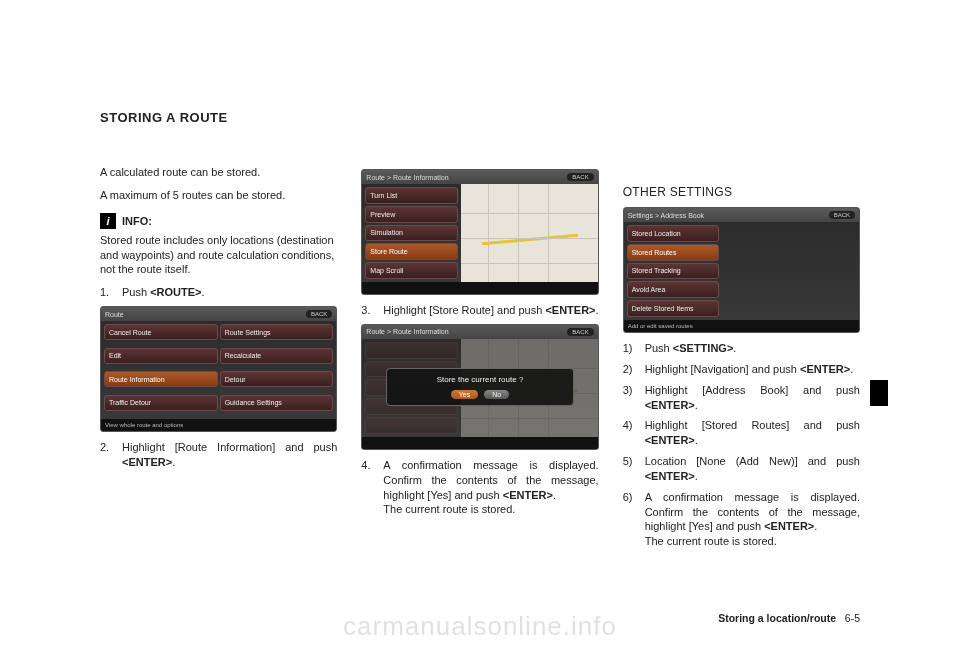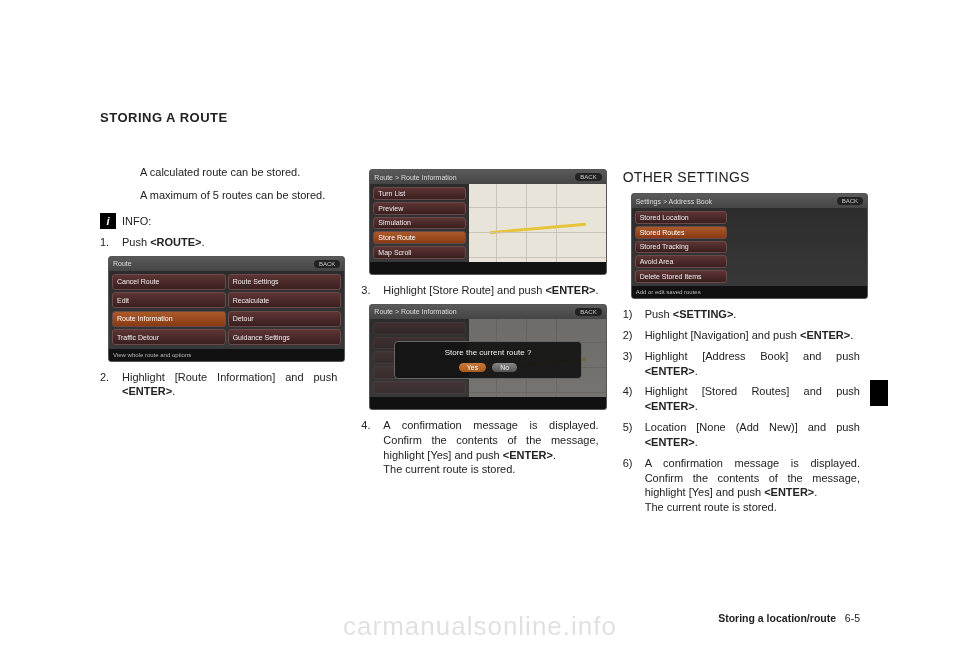--- a/index.html
+++ b/index.html
@@ -20,42 +20,42 @@
       margin-bottom: 40px;
     }
     .columns {
       display: flex;
       gap: 24px;
     }
     .col {
       flex: 1;
       min-width: 0;
     }
-    .para { margin-bottom: 8px; line-height: 1.35; margin-left: 40px; }
+    .para { margin-bottom: 8px; line-height: 1.35; }
     .info-row { display: flex; align-items: center; gap: 6px; margin: 10px 0 4px; }
     .info-icon {
       width: 16px; height: 16px; background: #000; color: #fff;
       display: flex; align-items: center; justify-content: center;
       font-weight: bold; font-size: 11px; font-style: italic;
     }
-    .info-label { font-weight: normal; font-size: 11px; }
+    .info-label { font-weight: bold; font-size: 11px; }
     .step { display: flex; gap: 8px; margin: 6px 0; line-height: 1.35; }
     .step-num { min-width: 14px; }
     .step-text { flex: 1; text-align: justify; }
-    .section-heading { font-size: 14px; margin: 4px 0 8px; letter-spacing: 0.3px; }
+    .section-heading { font-size: 12px; margin: 20px 0 8px; letter-spacing: 0.3px; }
     
     .shot {
       width: 100%;
-      height: 106px;
+      height: 126px;
       background: linear-gradient(#2a2a2a, #3a3a3a);
       border: 1px solid #555;
       border-radius: 3px;
       overflow: hidden;
       position: relative;
-      margin: 4px 8px 8px;
+      margin: 4px 0 8px;
       font-size: 8px;
       color: #ddd;
     }
     .shot .tbar {
       height: 14px;
       background: linear-gradient(#5a5a5a,#454545);
       display: flex; align-items:center; justify-content: space-between;
       padding: 0 4px; font-size: 7px; color:#ddd;
     }
     .shot .tbar .ttitle { display:flex; gap:4px; align-items:center;}
@@ -118,20 +118,21 @@
 <div class="columns">
 
   <div class="col">
     <div class="para">A calculated route can be stored.</div>
     <div class="para">A maximum of 5 routes can be stored.</div>
 
     <div class="info-row">
       <div class="info-icon">i</div>
       <div class="info-label">INFO:</div>
     </div>
+    <div class="para">Stored route includes only locations (destination and waypoints) and route calculation conditions, not the route itself.</div>
 
     <div class="step">
       <div class="step-num">1.</div>
       <div class="step-text">
         <span>Push </span><b>&lt;ROUTE&gt;</b><span>.</span>
       </div>
     </div>
 
     <div class="shot">
       <div class="tbar">

